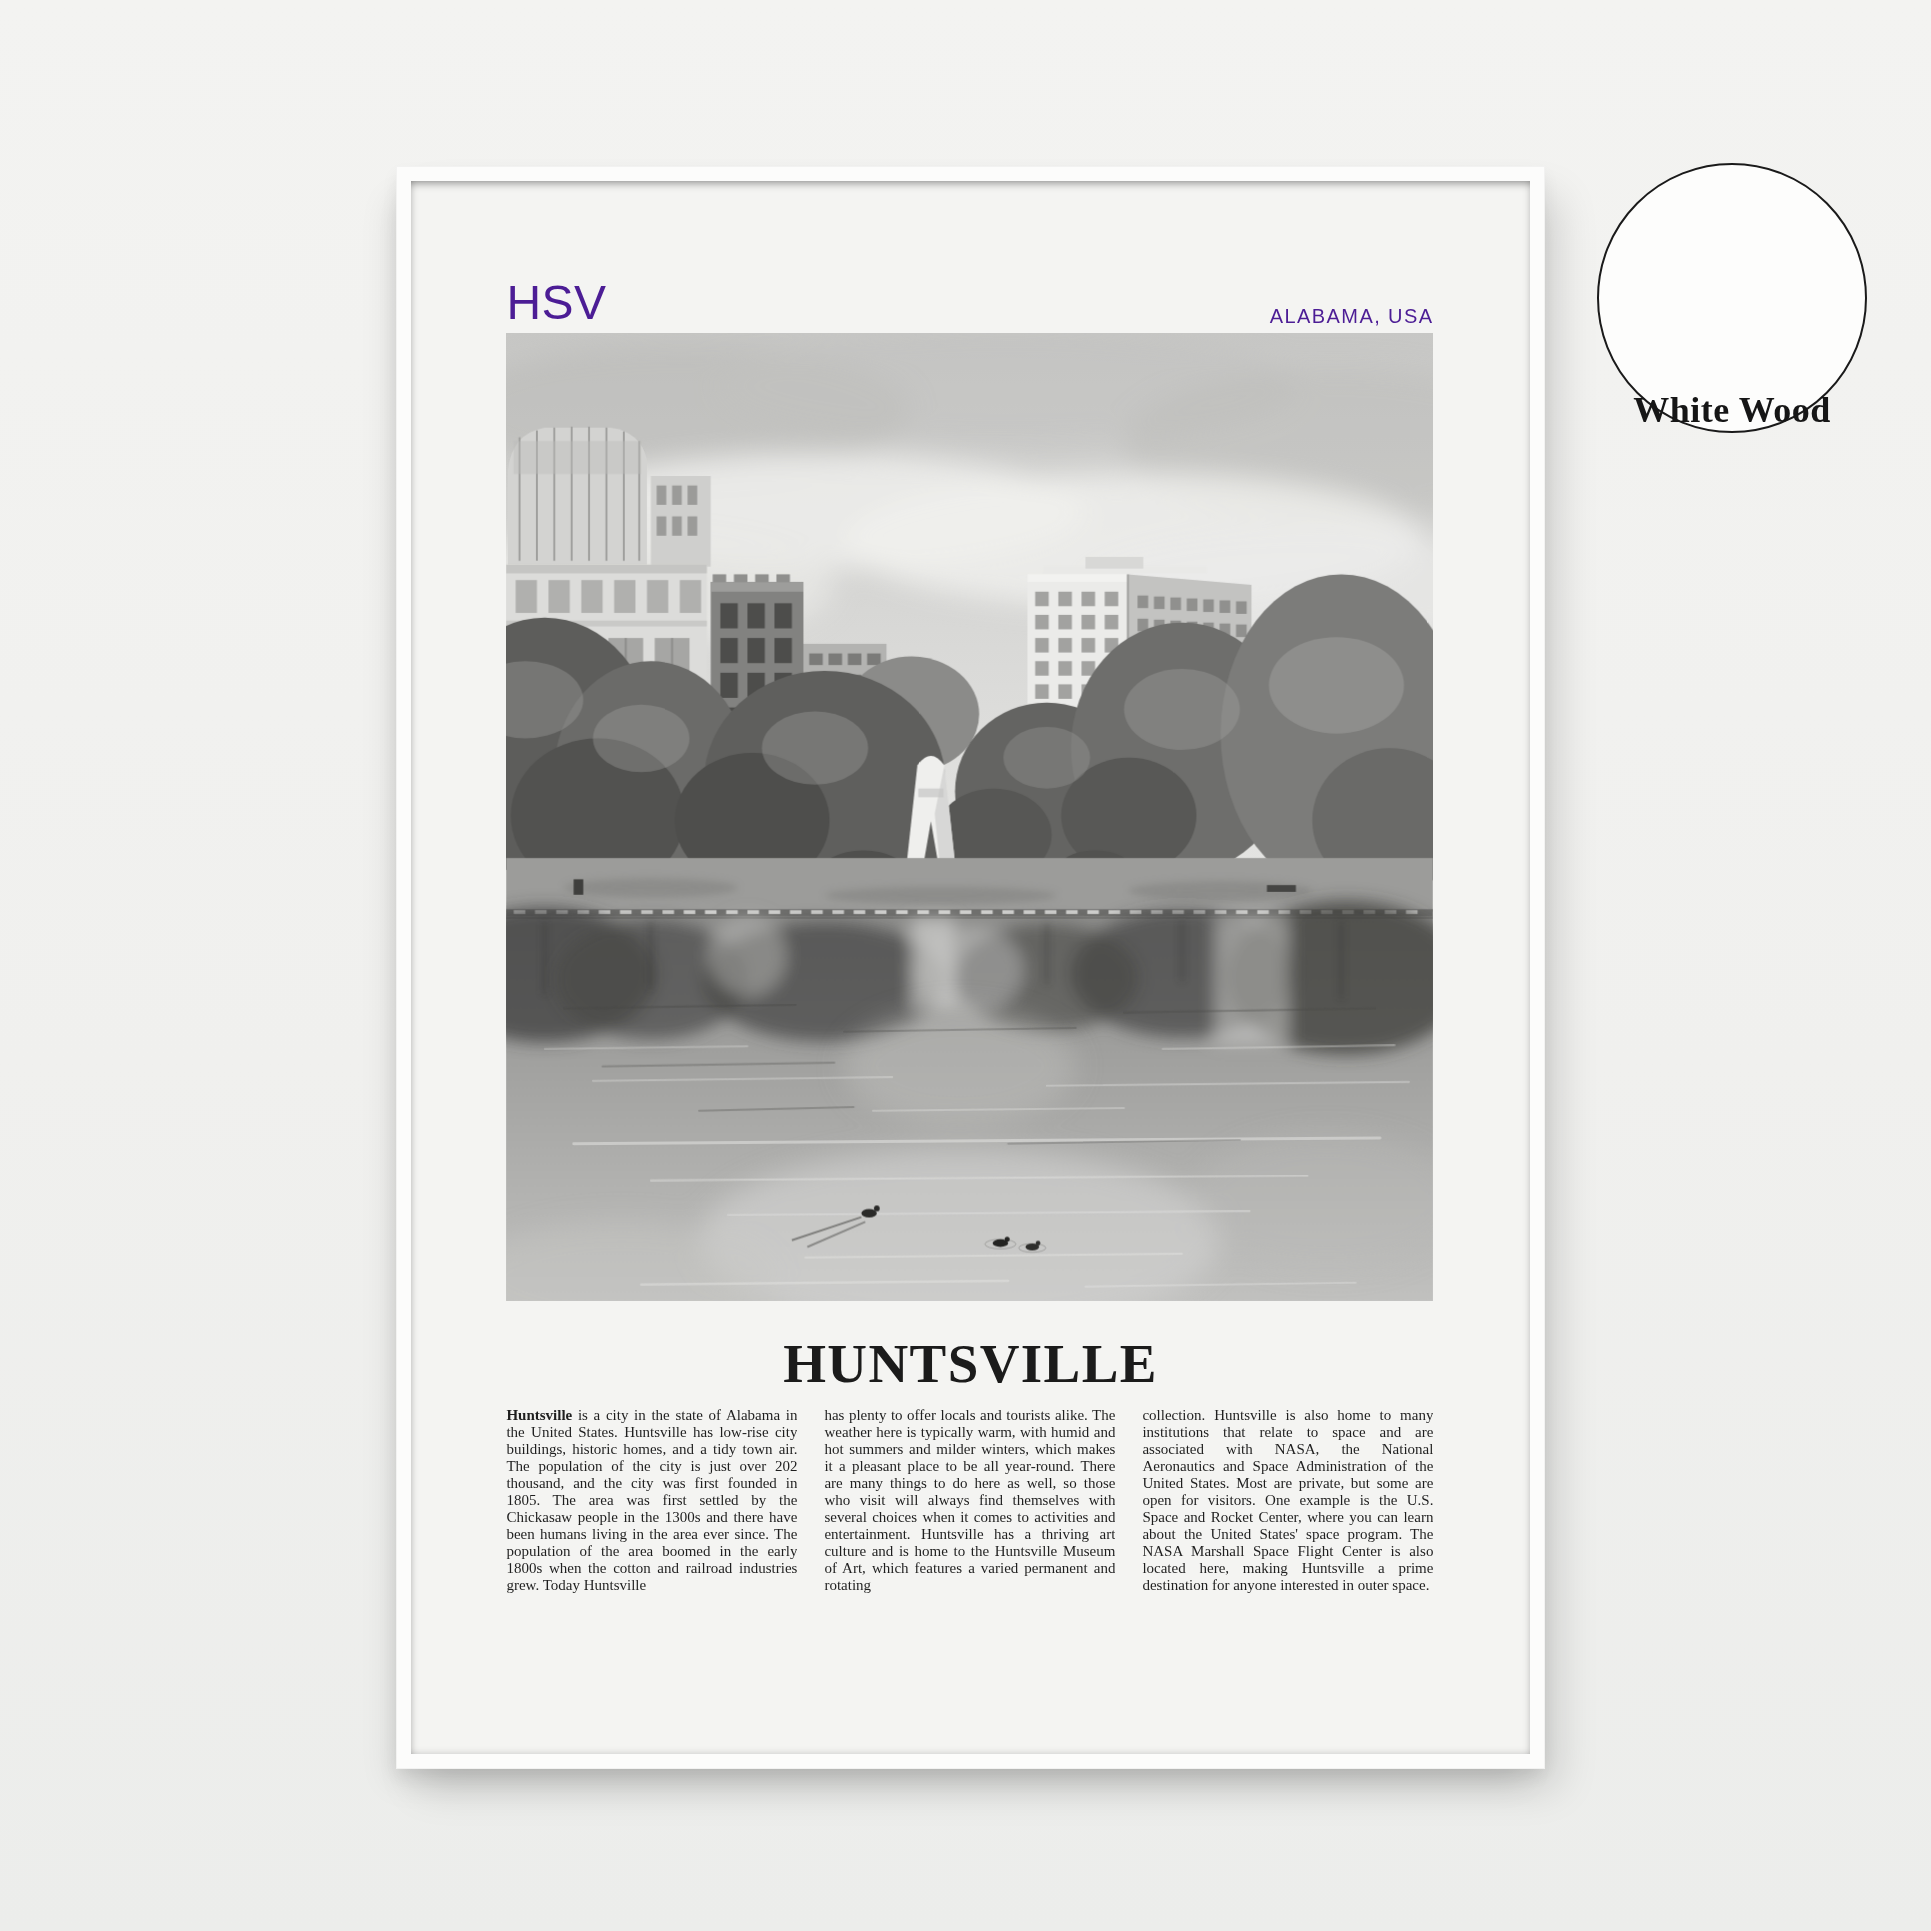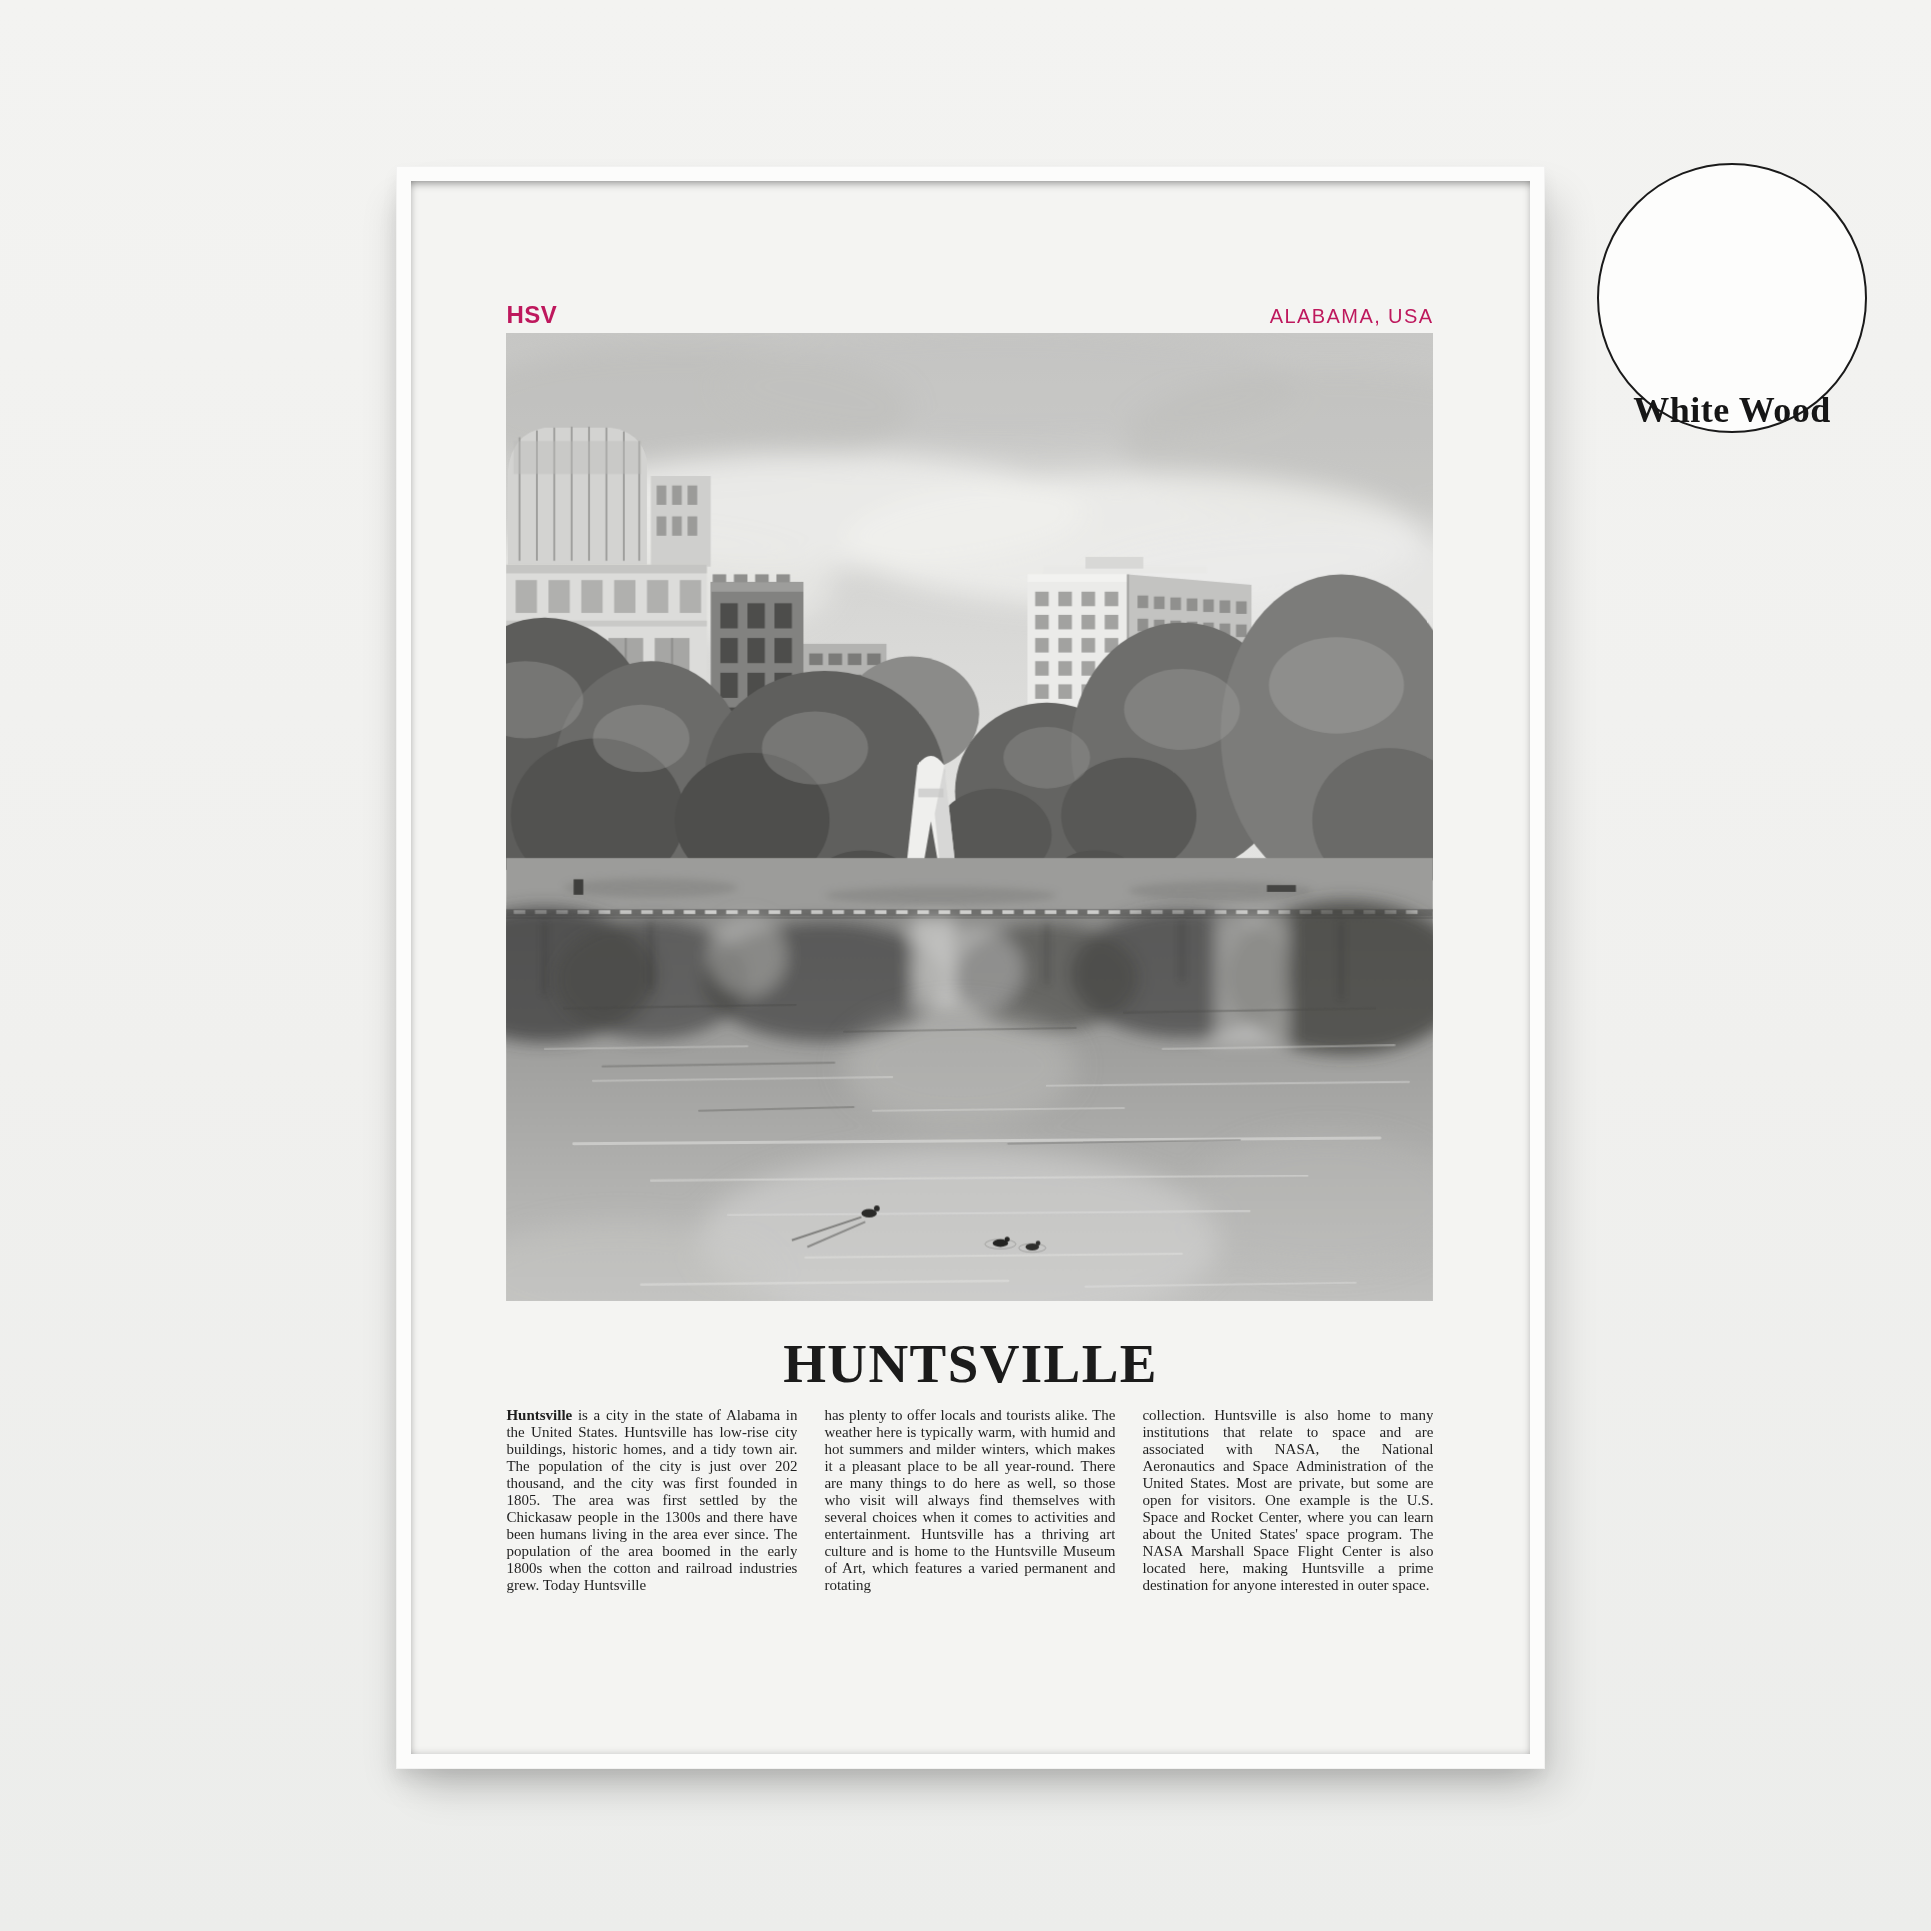--- a/index.html
+++ b/index.html
@@ -24,22 +24,22 @@
     box-shadow:
       inset 0 7.7px 8.7px -5.8px rgba(0,0,0,.42),
       inset 6.8px 0 7.7px -5.8px rgba(0,0,0,.18),
       inset -6.8px 0 7.7px -5.8px rgba(0,0,0,.14),
       inset 0 -6.8px 7.7px -5.8px rgba(0,0,0,.14);
   }
   .poster-header{
     position:absolute;left:95px;top:104px;width:927px;height:42px;
     display:flex;justify-content:space-between;align-items:flex-end;
   }
-  .hsv{font-size:24px;line-height:1;font-weight:700;letter-spacing:0.5px;color:#be185d;}
-  .loc{font-size:20px;line-height:1.1;font-weight:400;letter-spacing:1.4px;color:#be185d;}
+  .hsv{font-size:48px;line-height:1;font-weight:400;letter-spacing:0.5px;color:#4c1d95;}
+  .loc{font-size:20px;line-height:1.1;font-weight:400;letter-spacing:1.4px;color:#4c1d95;}
   .photo{
     position:absolute;left:95px;top:152px;width:927px;height:968px;overflow:hidden;
     background:#cfcfcd;
   }
   .photo svg{display:block;width:927px;height:968px;}
   .poster-title{
     position:absolute;left:0;top:1155px;width:100%;text-align:center;
     font-family:"Liberation Serif",serif;font-weight:700;font-size:55px;line-height:1;
     letter-spacing:1.4px;color:#1b1b1b;
   }

